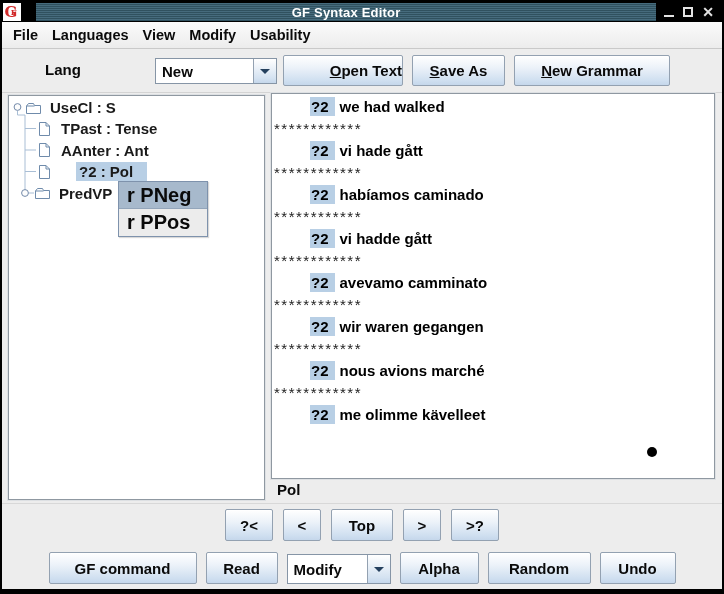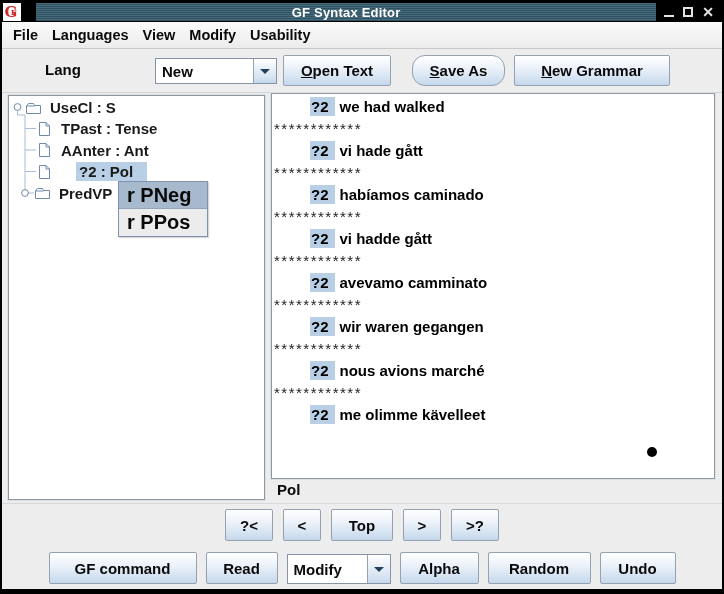--- a/index.html
+++ b/index.html
@@ -109,24 +109,24 @@
   </div>
 
   <div class="toolbar">
     <span class="lang-label">Lang</span>
     <div class="combo" style="position:absolute;left:153px;top:8px;width:122px;">
       <span class="combo-value">New</span>
       <span class="combo-btn">
           <span class="combo-arrow"></span>
         </span>
     </div>
-    <div class="btn" style="position:absolute;left:281px;top:5px;width:108px;height:31px;">
+    <div class="btn" style="position:absolute;left:281px;top:5px;width:120px;height:31px;justify-content:flex-end;">
       <span><span class="mn">O</span><span>pen Text</span></span>
     </div>
-    <div class="btn" style="position:absolute;left:410px;top:5px;width:93px;height:31px;border-radius:13px;">
+    <div class="btn" style="position:absolute;left:410px;top:5px;width:93px;height:31px;">
       <span><span class="mn">S</span><span>ave As</span></span>
     </div>
     <div class="btn" style="position:absolute;left:512px;top:5px;width:156px;height:31px;">
       <span><span class="mn">N</span><span>ew Grammar</span></span>
     </div>
   </div>
 
   <div class="panel tree-panel">
     <svg class="tree-lines" width="255" height="120" viewBox="0 0 255 120">
       <path d="M8.5 15 V19 H16 M16 19 V97" fill="none" stroke="#a9bed5" stroke-width="1"></path>

